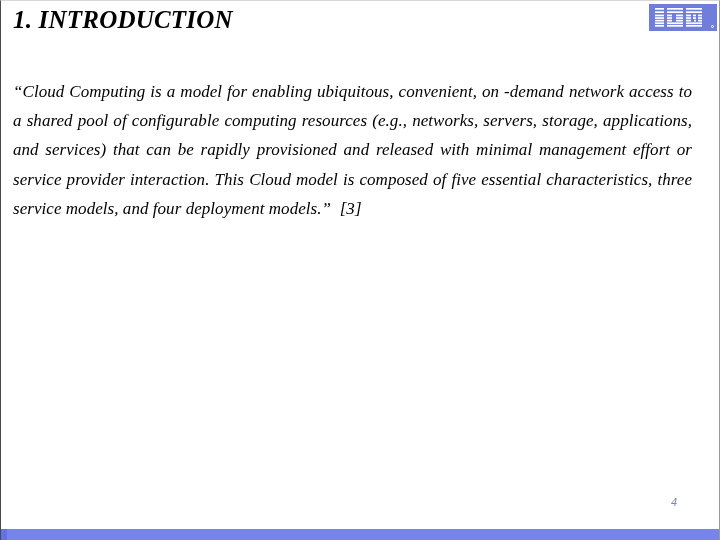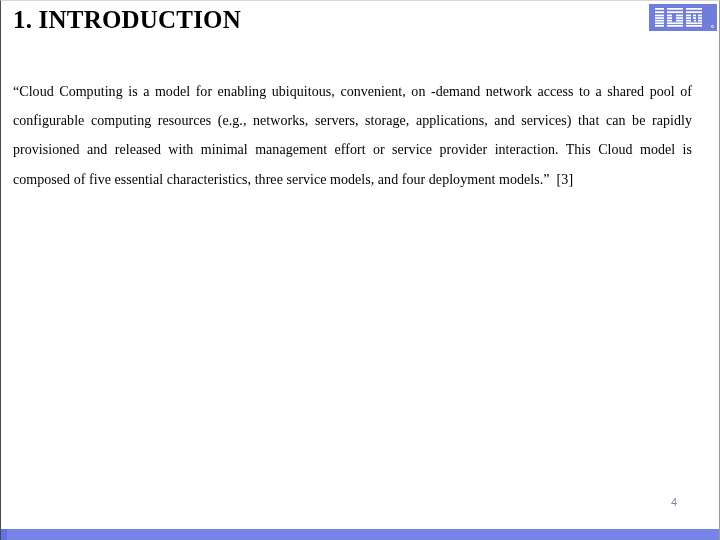--- a/index.html
+++ b/index.html
@@ -17,20 +17,21 @@
   #slide {
     position: relative;
     width: 720px;
     height: 540px;
     background: #ffffff;
     box-sizing: border-box;
     border-left: 1px solid #4a4a4a;
     border-right: 1px solid #9a9a9a;
     border-top: 1px solid #d8d8d8;
     overflow: hidden;
+    font-style: italic;
   }
 
   
   #slide-title {
     position: absolute;
     left: 12px;
     top: 2px;
     width: 600px;
     height: 34px;
     line-height: 34px;
@@ -71,21 +72,21 @@
     box-sizing: border-box;
   }
 
   
   #body-text {
     position: absolute;
     left: 12px;
     top: 76px;
     width: 679px;
     font-family: "Liberation Serif", serif;
-    font-size: 14px;
+    font-size: 17px;
     line-height: 29.2px;
     color: #000000;
     text-align: justify;
     text-justify: inter-word;
     letter-spacing: 0.05px;
     white-space: pre-wrap;
   }
 
   
   #footer-conf {

